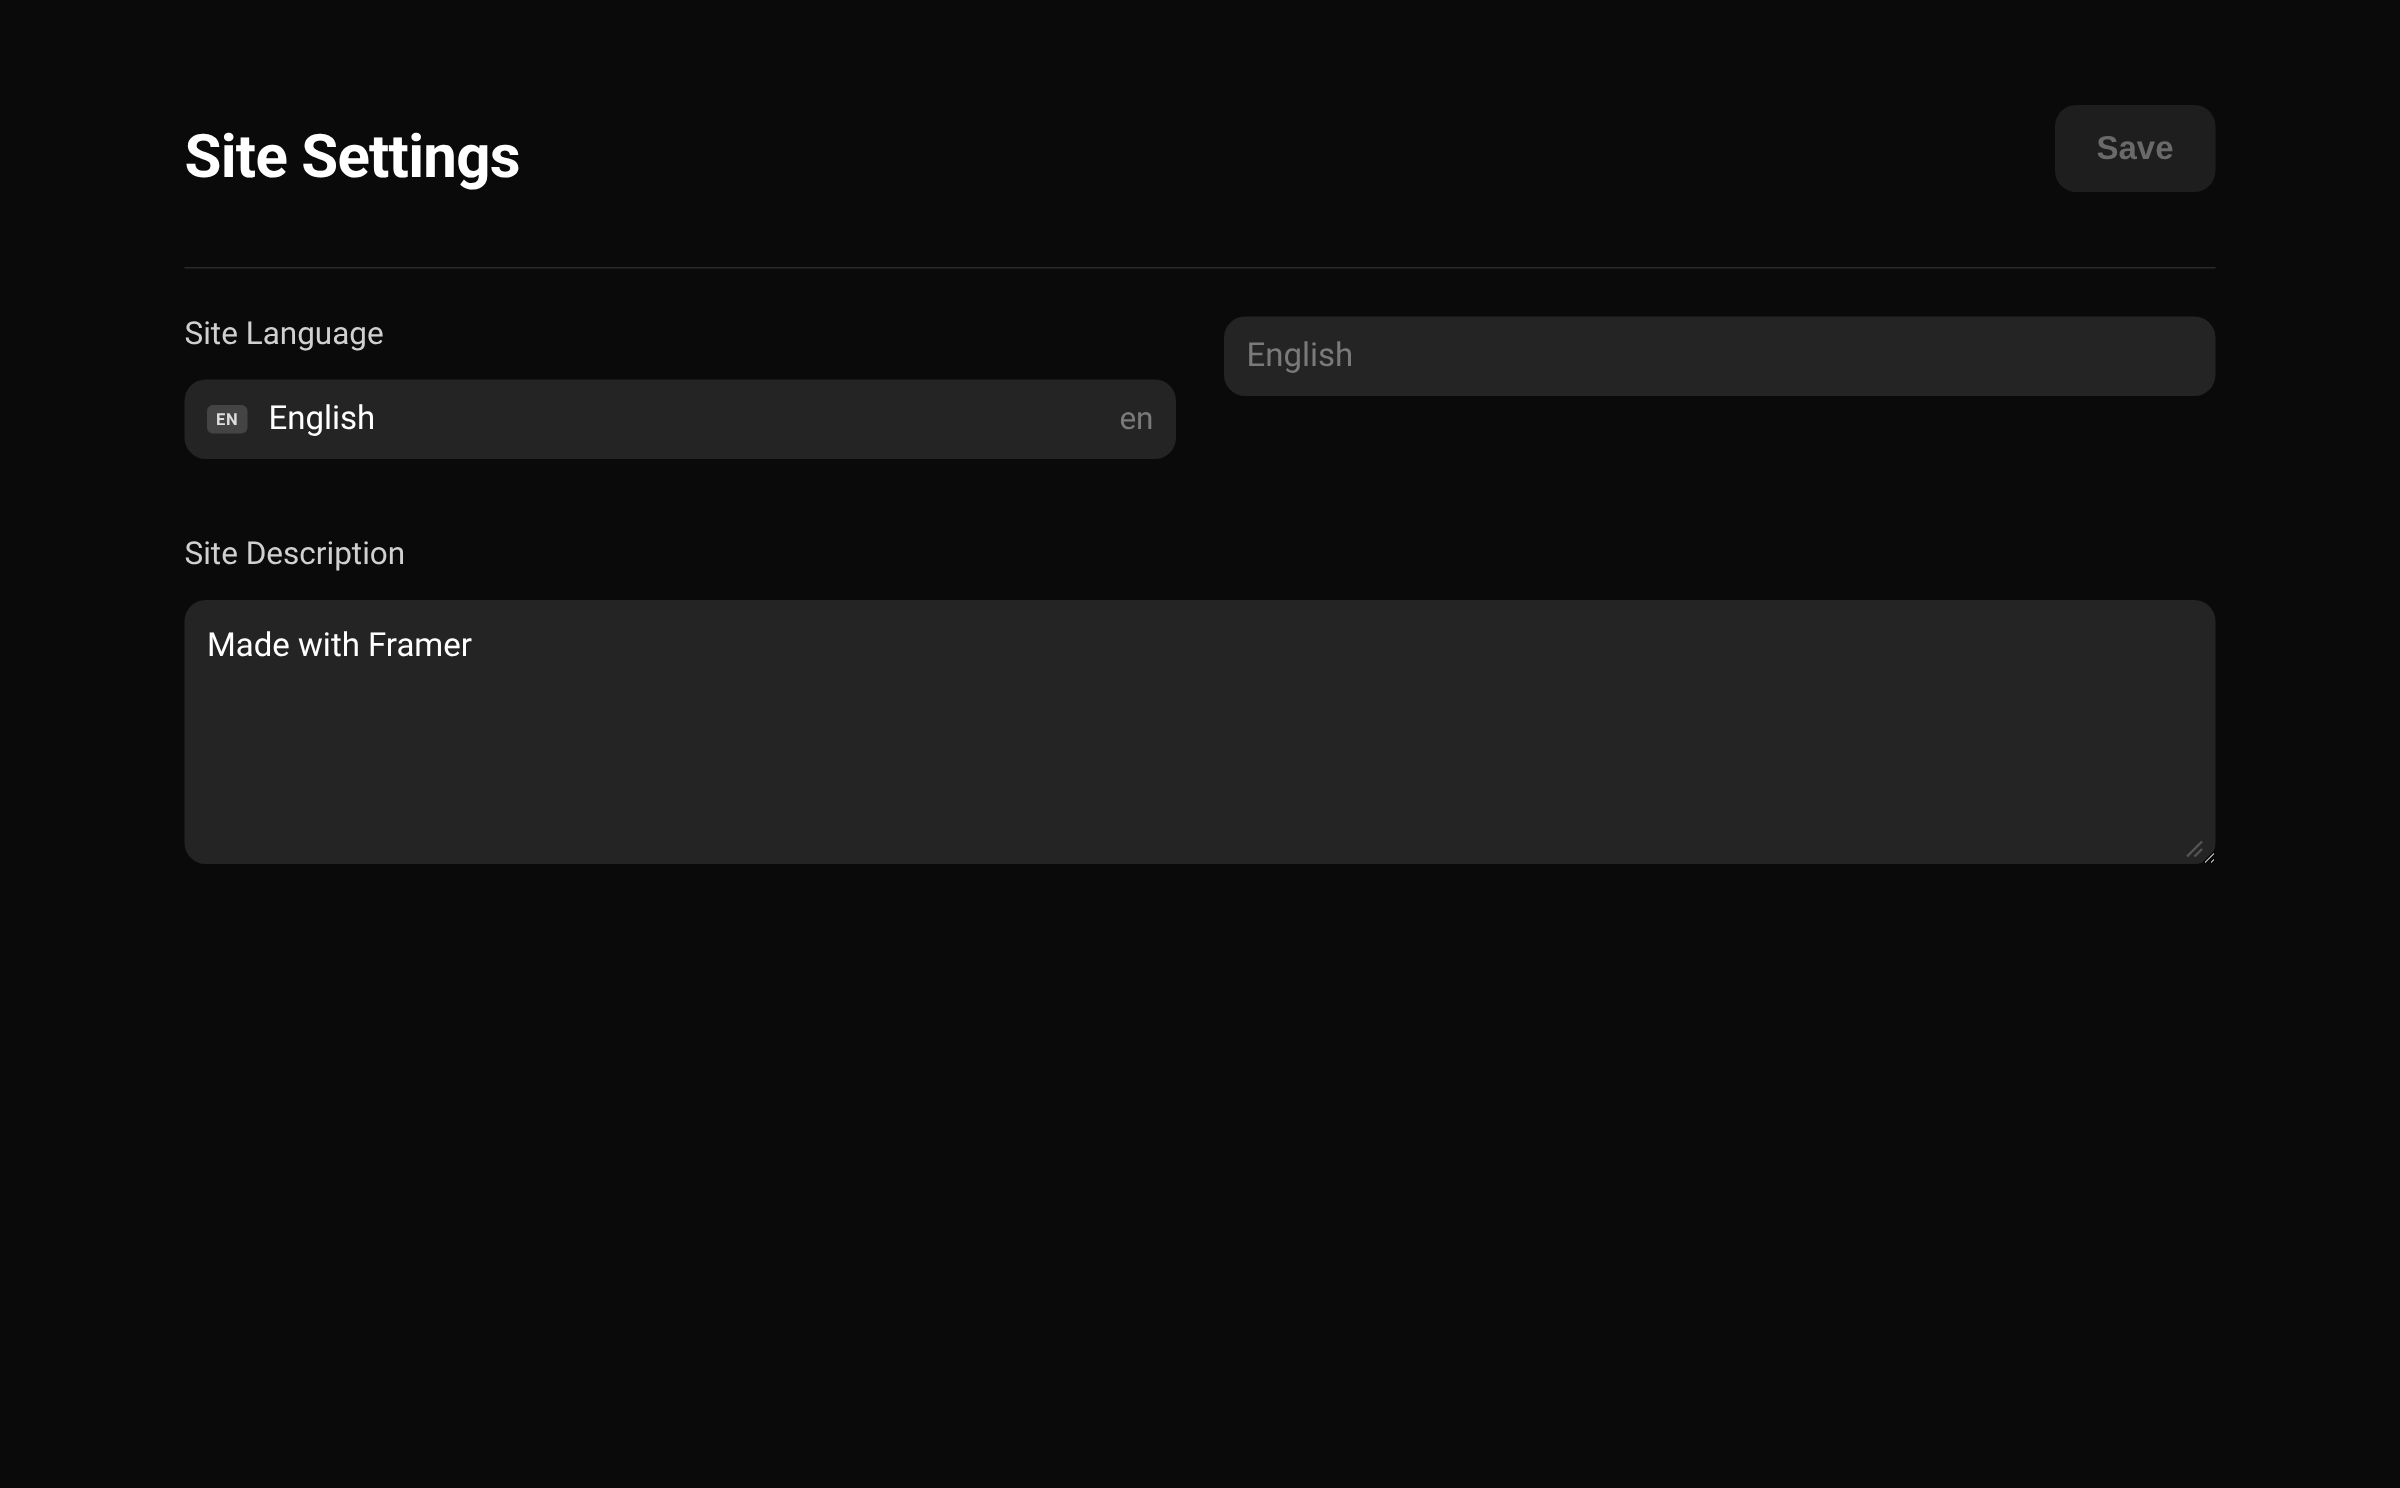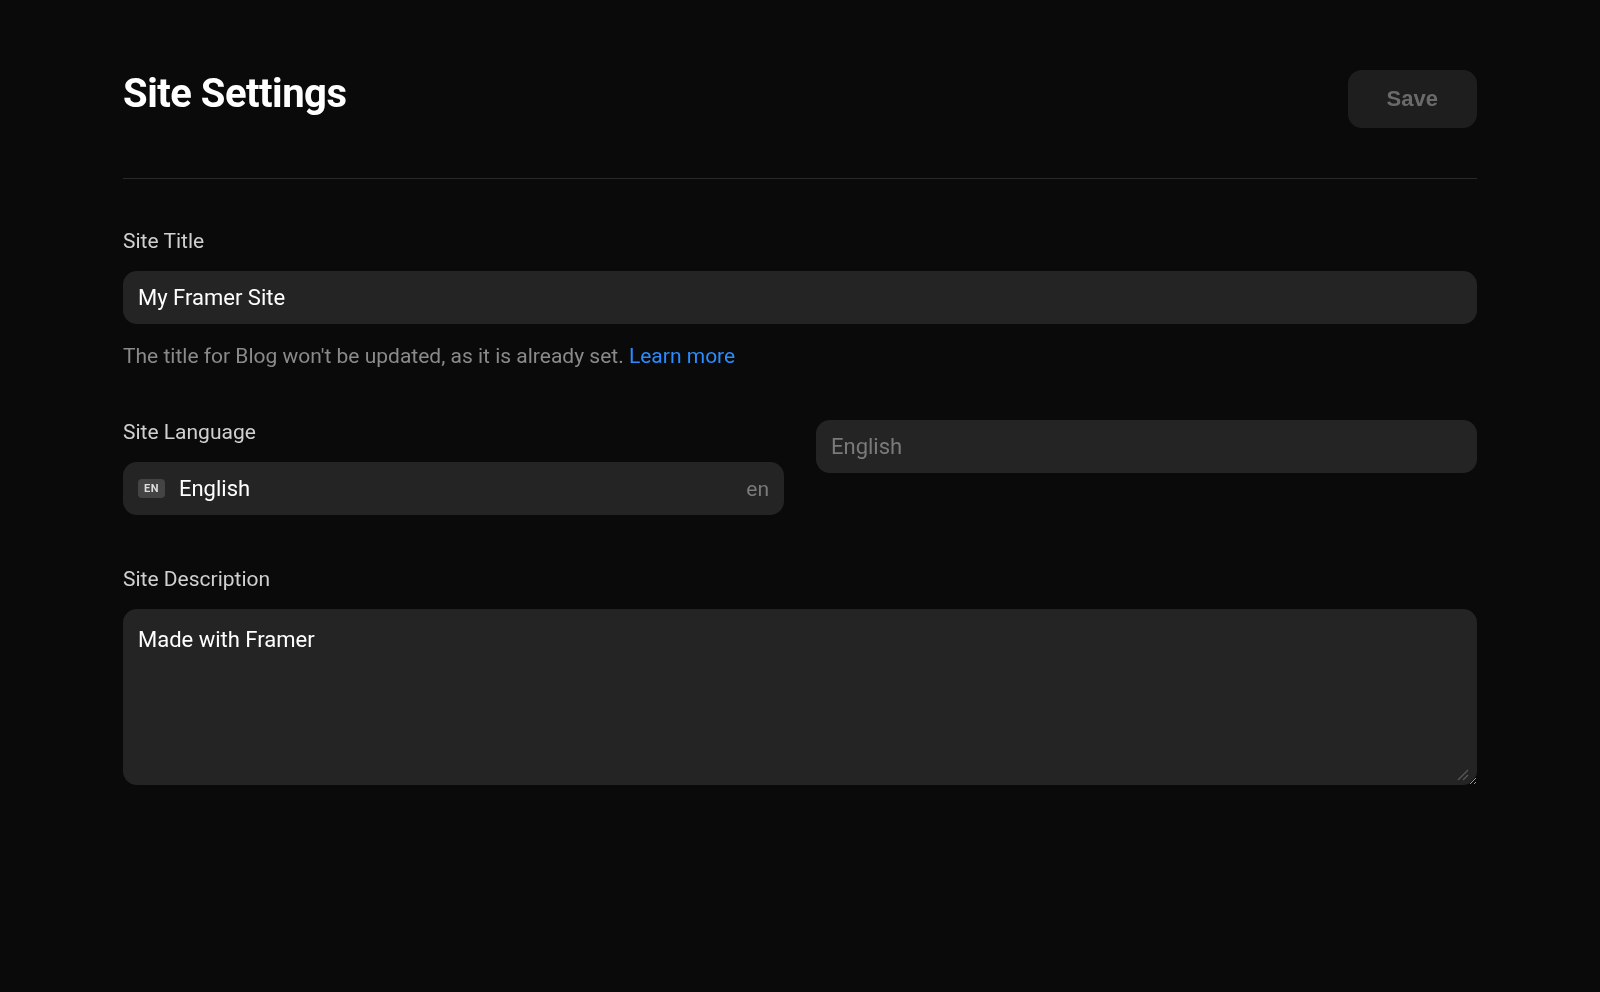--- a/index.html
+++ b/index.html
@@ -17,38 +17,38 @@
       overflow: hidden;
     }
 
     .container {
       padding: 70px 123px 0 123px;
     }
 
     .header-row {
       display: flex;
       justify-content: space-between;
-      align-items: flex-start;
+      align-items: flex-end;
       padding-bottom: 50px;
       border-bottom: 1px solid #2a2a2a;
-      margin-bottom: 50px;
+      margin-bottom: 32px;
     }
 
     .page-title {
       font-size: 40px;
       font-weight: 700;
       letter-spacing: -0.5px;
     }
 
     .save-btn {
       background: #1e1e1e;
       color: #6a6a6a;
       border: none;
       border-radius: 14px;
-      padding: 16px 39px;
+      padding: 16px 28px;
       font-size: 22px;
       font-weight: 600;
       cursor: pointer;
     }
 
     .field-group {
       margin-bottom: 52px;
     }
 
     .field-label {
@@ -169,27 +169,20 @@
   </style>
 </head>
 <body>
 
 <div class="container">
   <div class="header-row">
     <h1 class="page-title">Site Settings</h1>
     <button class="save-btn">Save</button>
   </div>
 
-  <div class="field-group">
-    <label class="field-label">Site Title</label>
-    <input type="text" class="text-input" value="My Framer Site" style="">
-    <div class="helper-row">
-      <span>The title for Blog won't be updated, as it is already set. </span><a class="helper-link">Learn more</a>
-    </div>
-  </div>
 
   <div class="two-col">
     <div class="field-group">
       <label class="field-label">Site Language</label>
       <div class="lang-select">
         <span class="lang-badge">EN</span>
         <span class="lang-text">English</span>
         <span class="lang-code">en</span>
       </div>
     </div>

